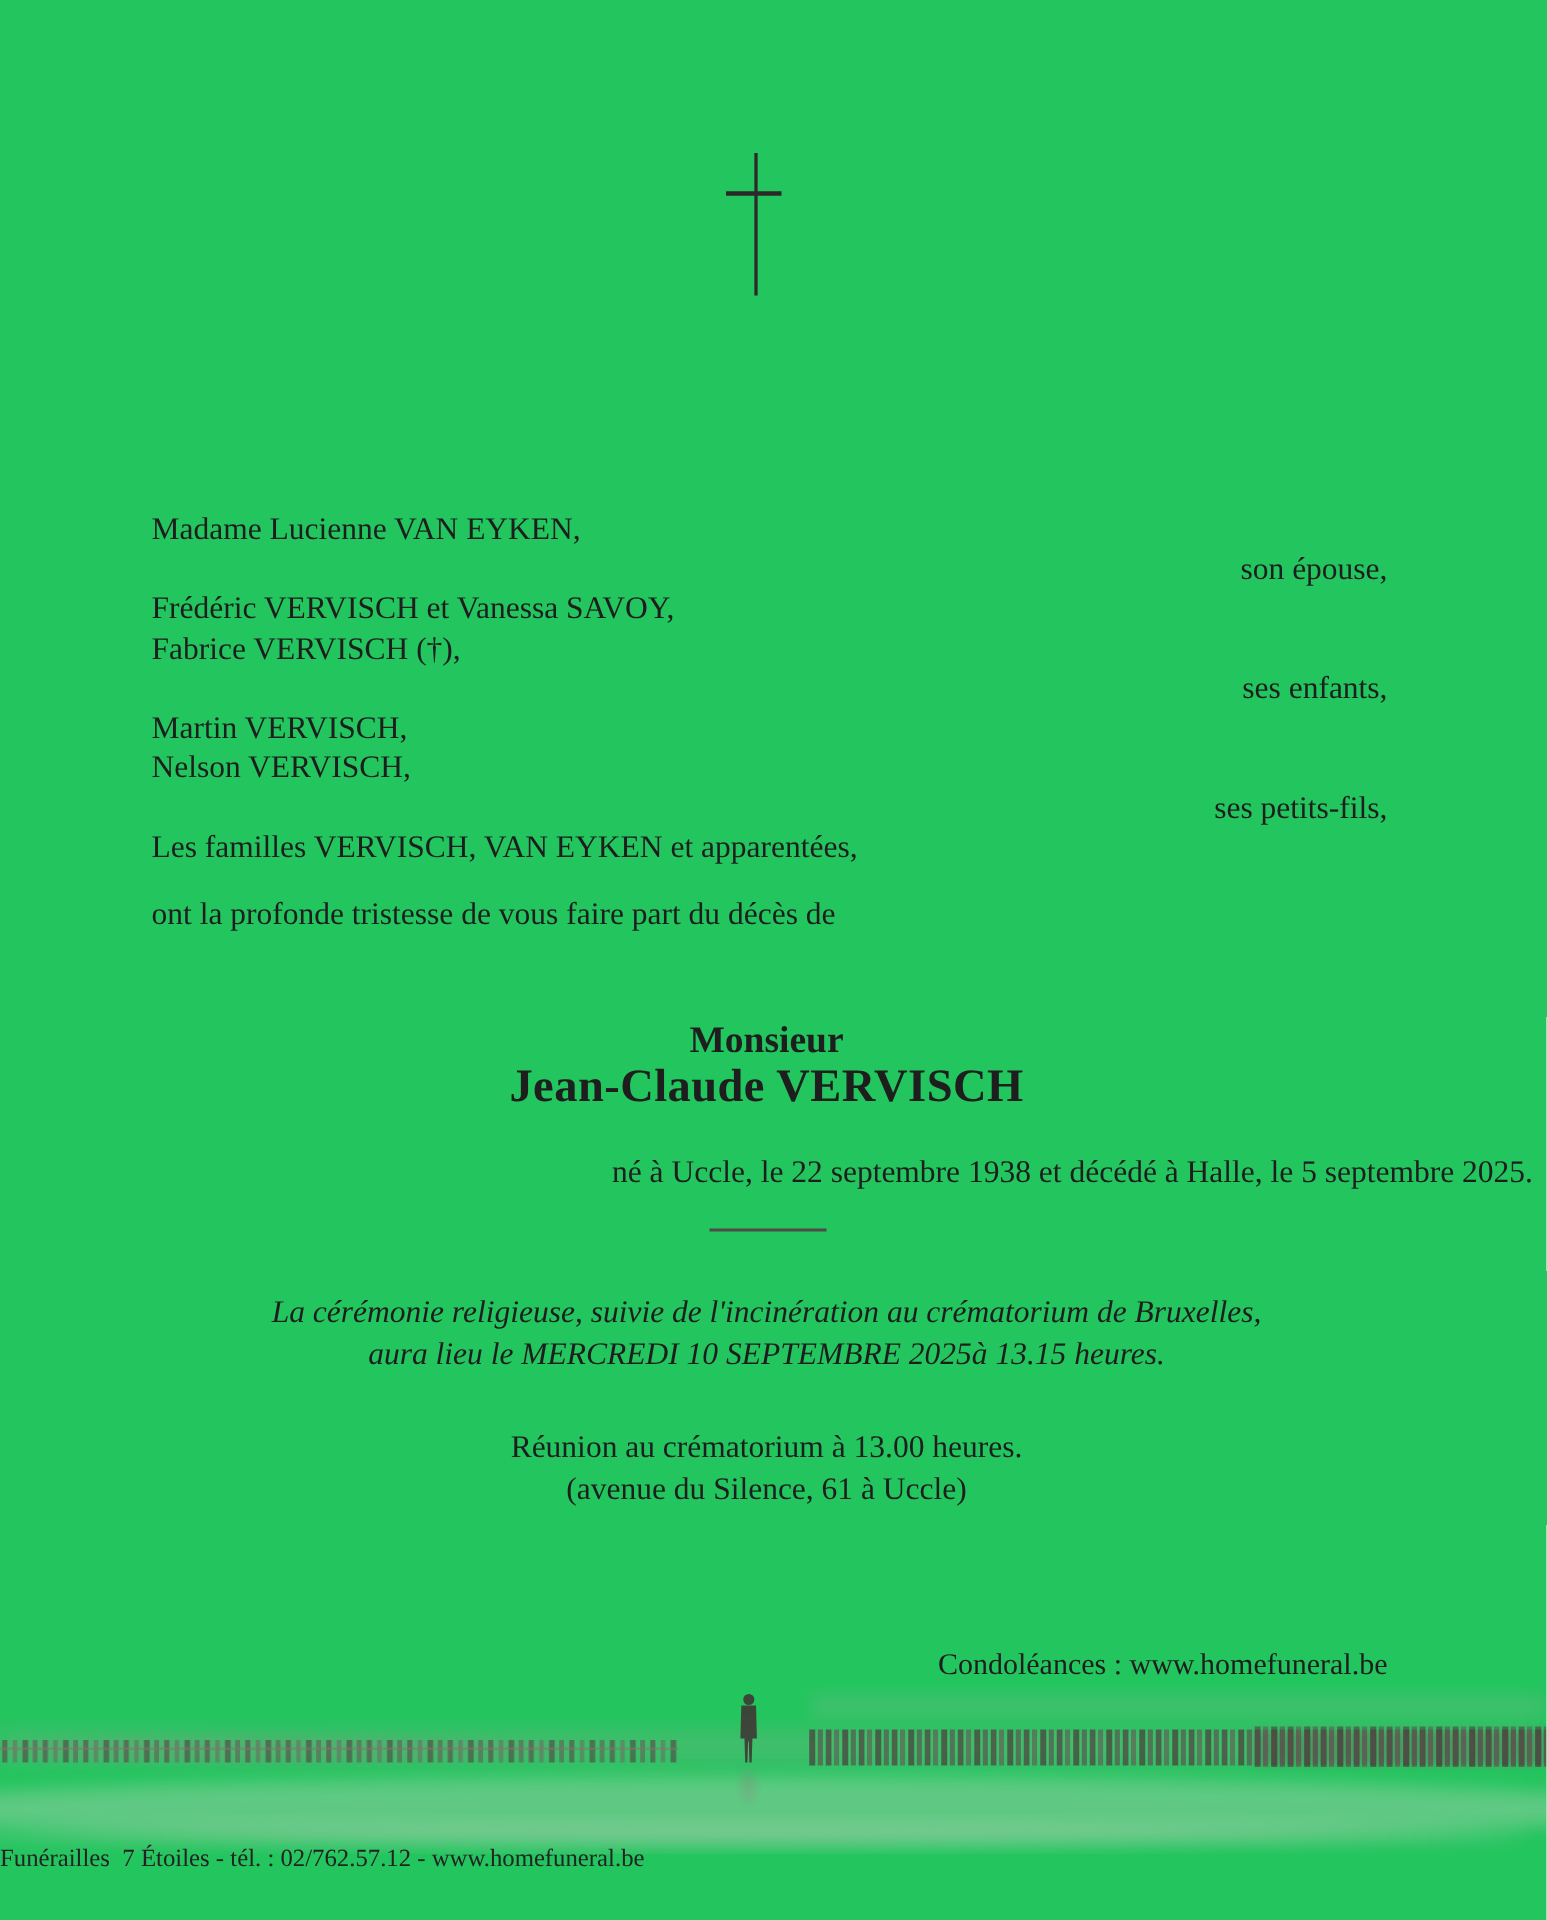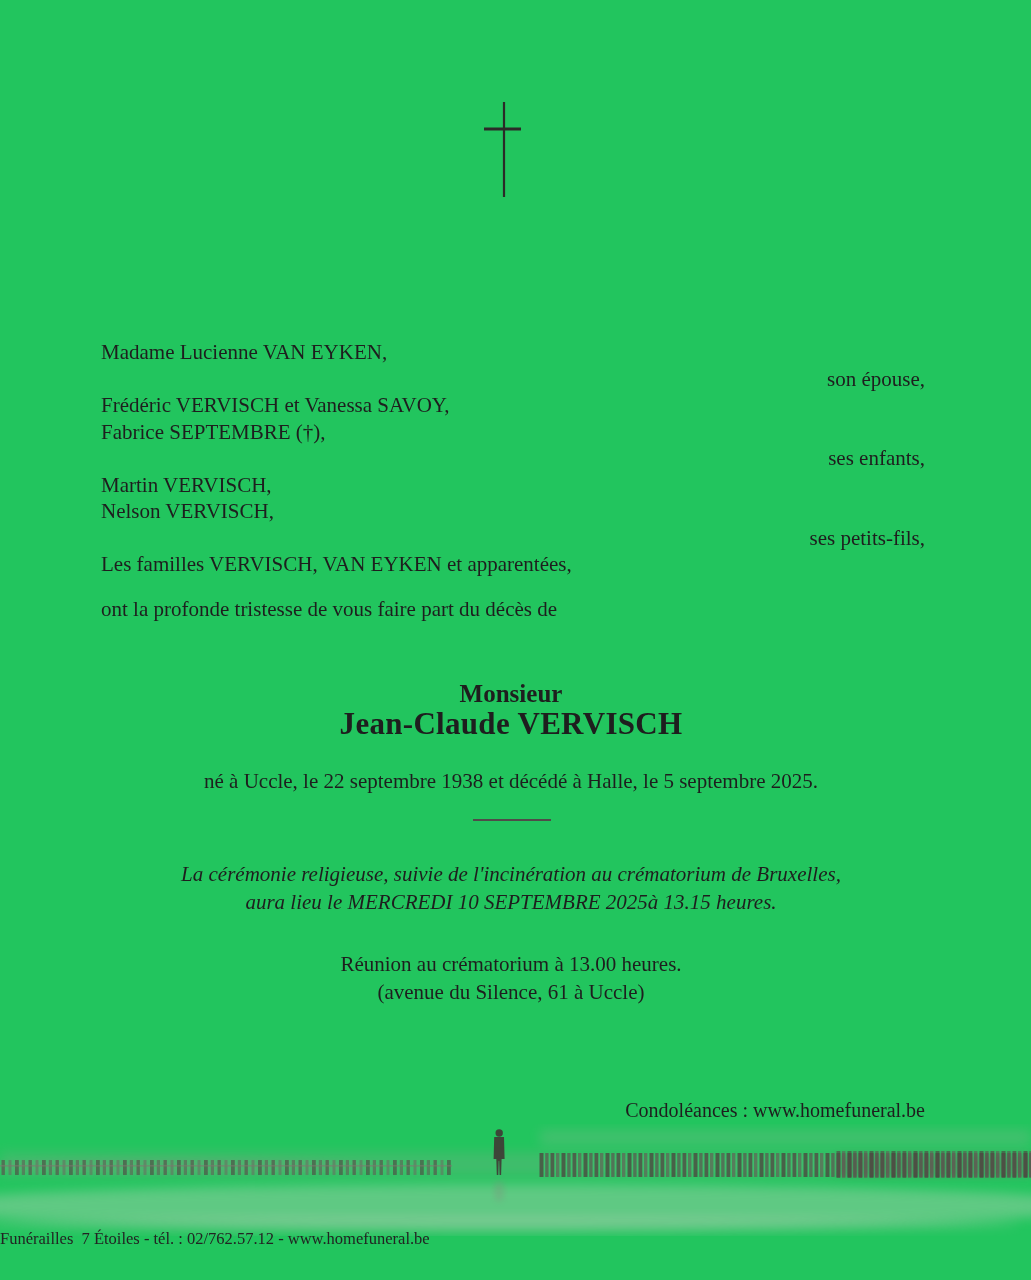--- a/index.html
+++ b/index.html
@@ -27,21 +27,21 @@
     position: absolute; top: 680px; left: 0; right: 9px;
     text-align: center; font-size: 25px; font-weight: bold; margin: 0;
   }
   .deceased-name {
     position: absolute; top: 706px; left: 0; right: 9px;
     text-align: center; font-size: 31px; font-weight: bold; margin: 0;
     letter-spacing: 0.3px;
   }
   .life-dates {
     position: absolute; top: 769px; left: 0; right: 9px;
-    text-align: center; font-size: 21px; margin: 0;
+    text-align: right; font-size: 21px; margin: 0;
   }
   .divider {
     position: absolute; top: 819px; left: 473px;
     width: 78px; height: 2px; background: #4f4c49;
   }
   .ceremony-block {
     position: absolute; top: 860px; left: 0; right: 9px;
     text-align: center; font-size: 21px; line-height: 28px; font-style: italic;
   }
   .ceremony-block p { margin: 0; }
@@ -71,21 +71,21 @@
     <svg width="40" height="97" viewBox="0 0 40 97" aria-hidden="true">
       <line x1="21" y1="1" x2="21" y2="96" stroke="#2c2a28" stroke-width="2.2"></line>
       <line x1="1" y1="28" x2="38" y2="28" stroke="#2c2a28" stroke-width="3"></line>
     </svg>
   </div>
 
   <div class="family-block">
     <p>Madame Lucienne VAN EYKEN,</p>
     <p class="align-right">son épouse,</p>
     <p>Frédéric VERVISCH et Vanessa SAVOY,</p>
-    <p>Fabrice SEPTEMBRE (†),</p>
+    <p>Fabrice VERVISCH (†),</p>
     <p class="align-right">ses enfants,</p>
     <p>Martin VERVISCH,</p>
     <p>Nelson VERVISCH,</p>
     <p class="align-right">ses petits-fils,</p>
     <p>Les familles VERVISCH, VAN EYKEN et apparentées,</p>
     <p class="gap-before">ont la profonde tristesse de vous faire part du décès de</p>
   </div>
 
   <p class="deceased-title">Monsieur</p>
   <p class="deceased-name">Jean-Claude VERVISCH</p>

